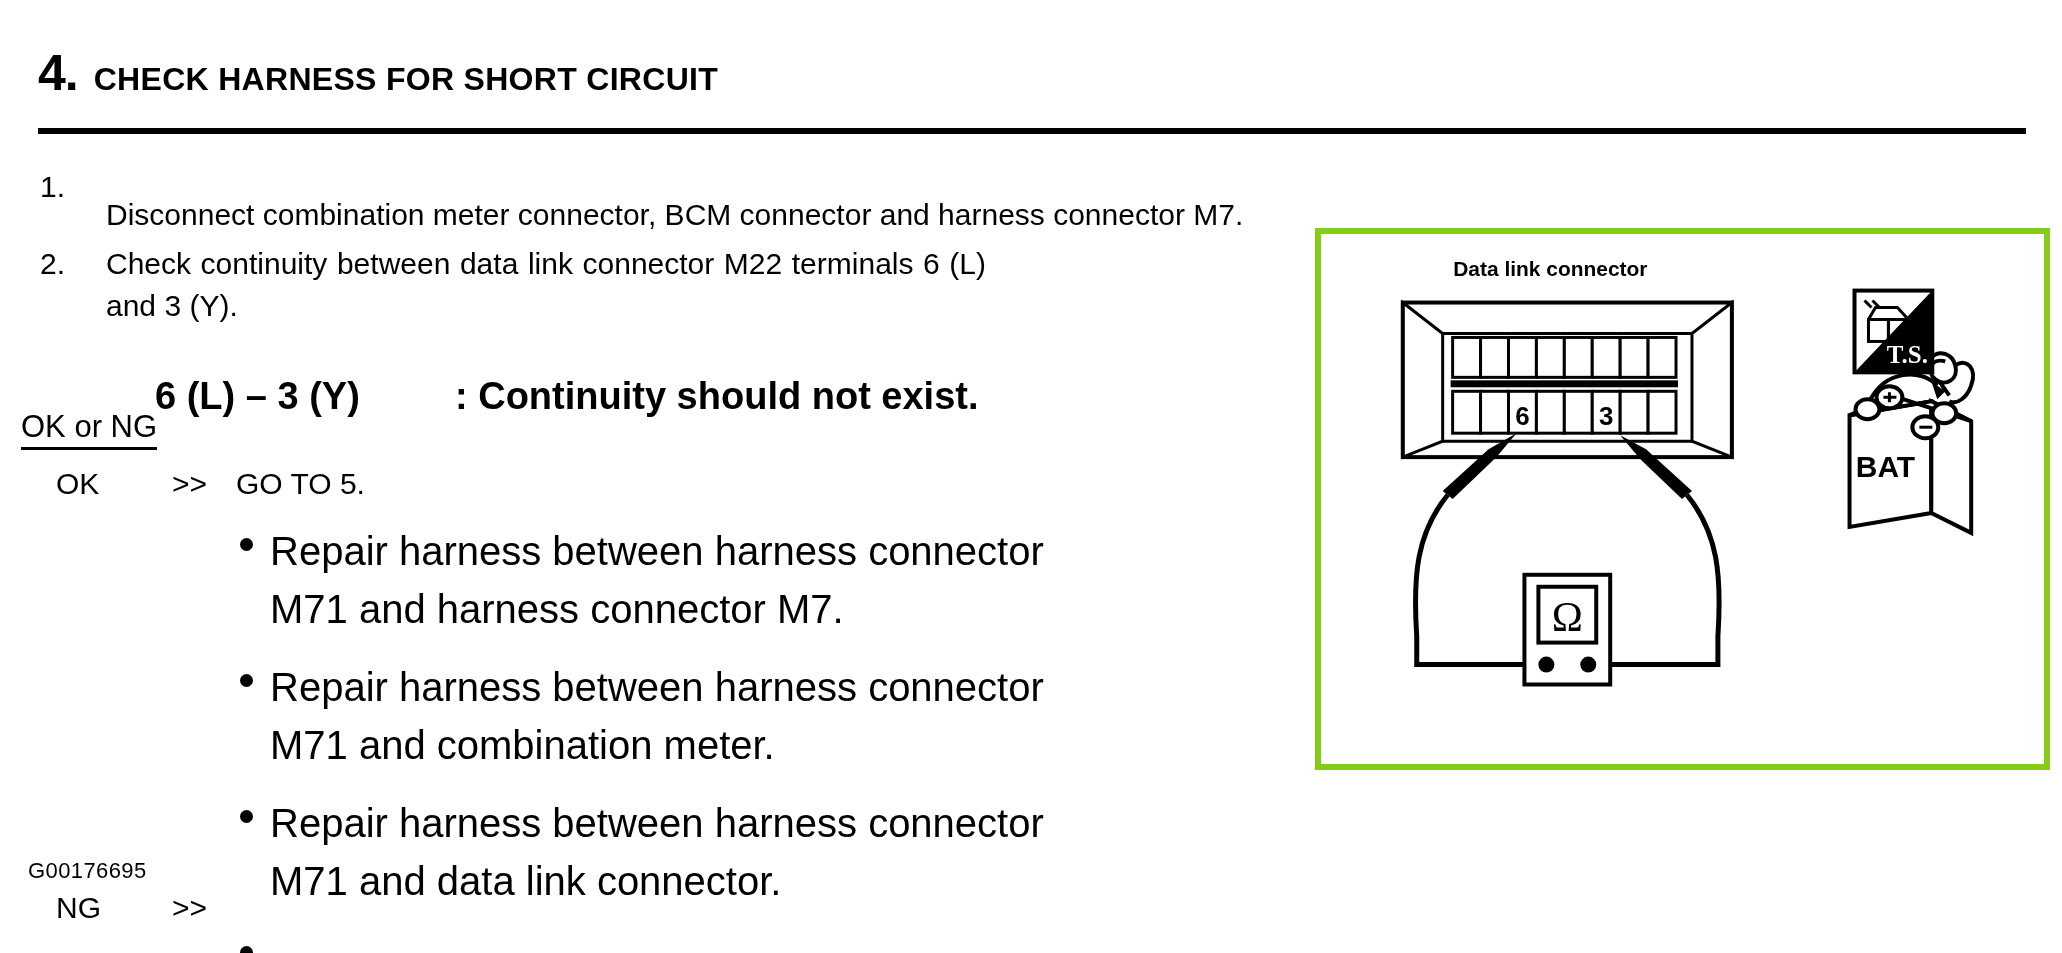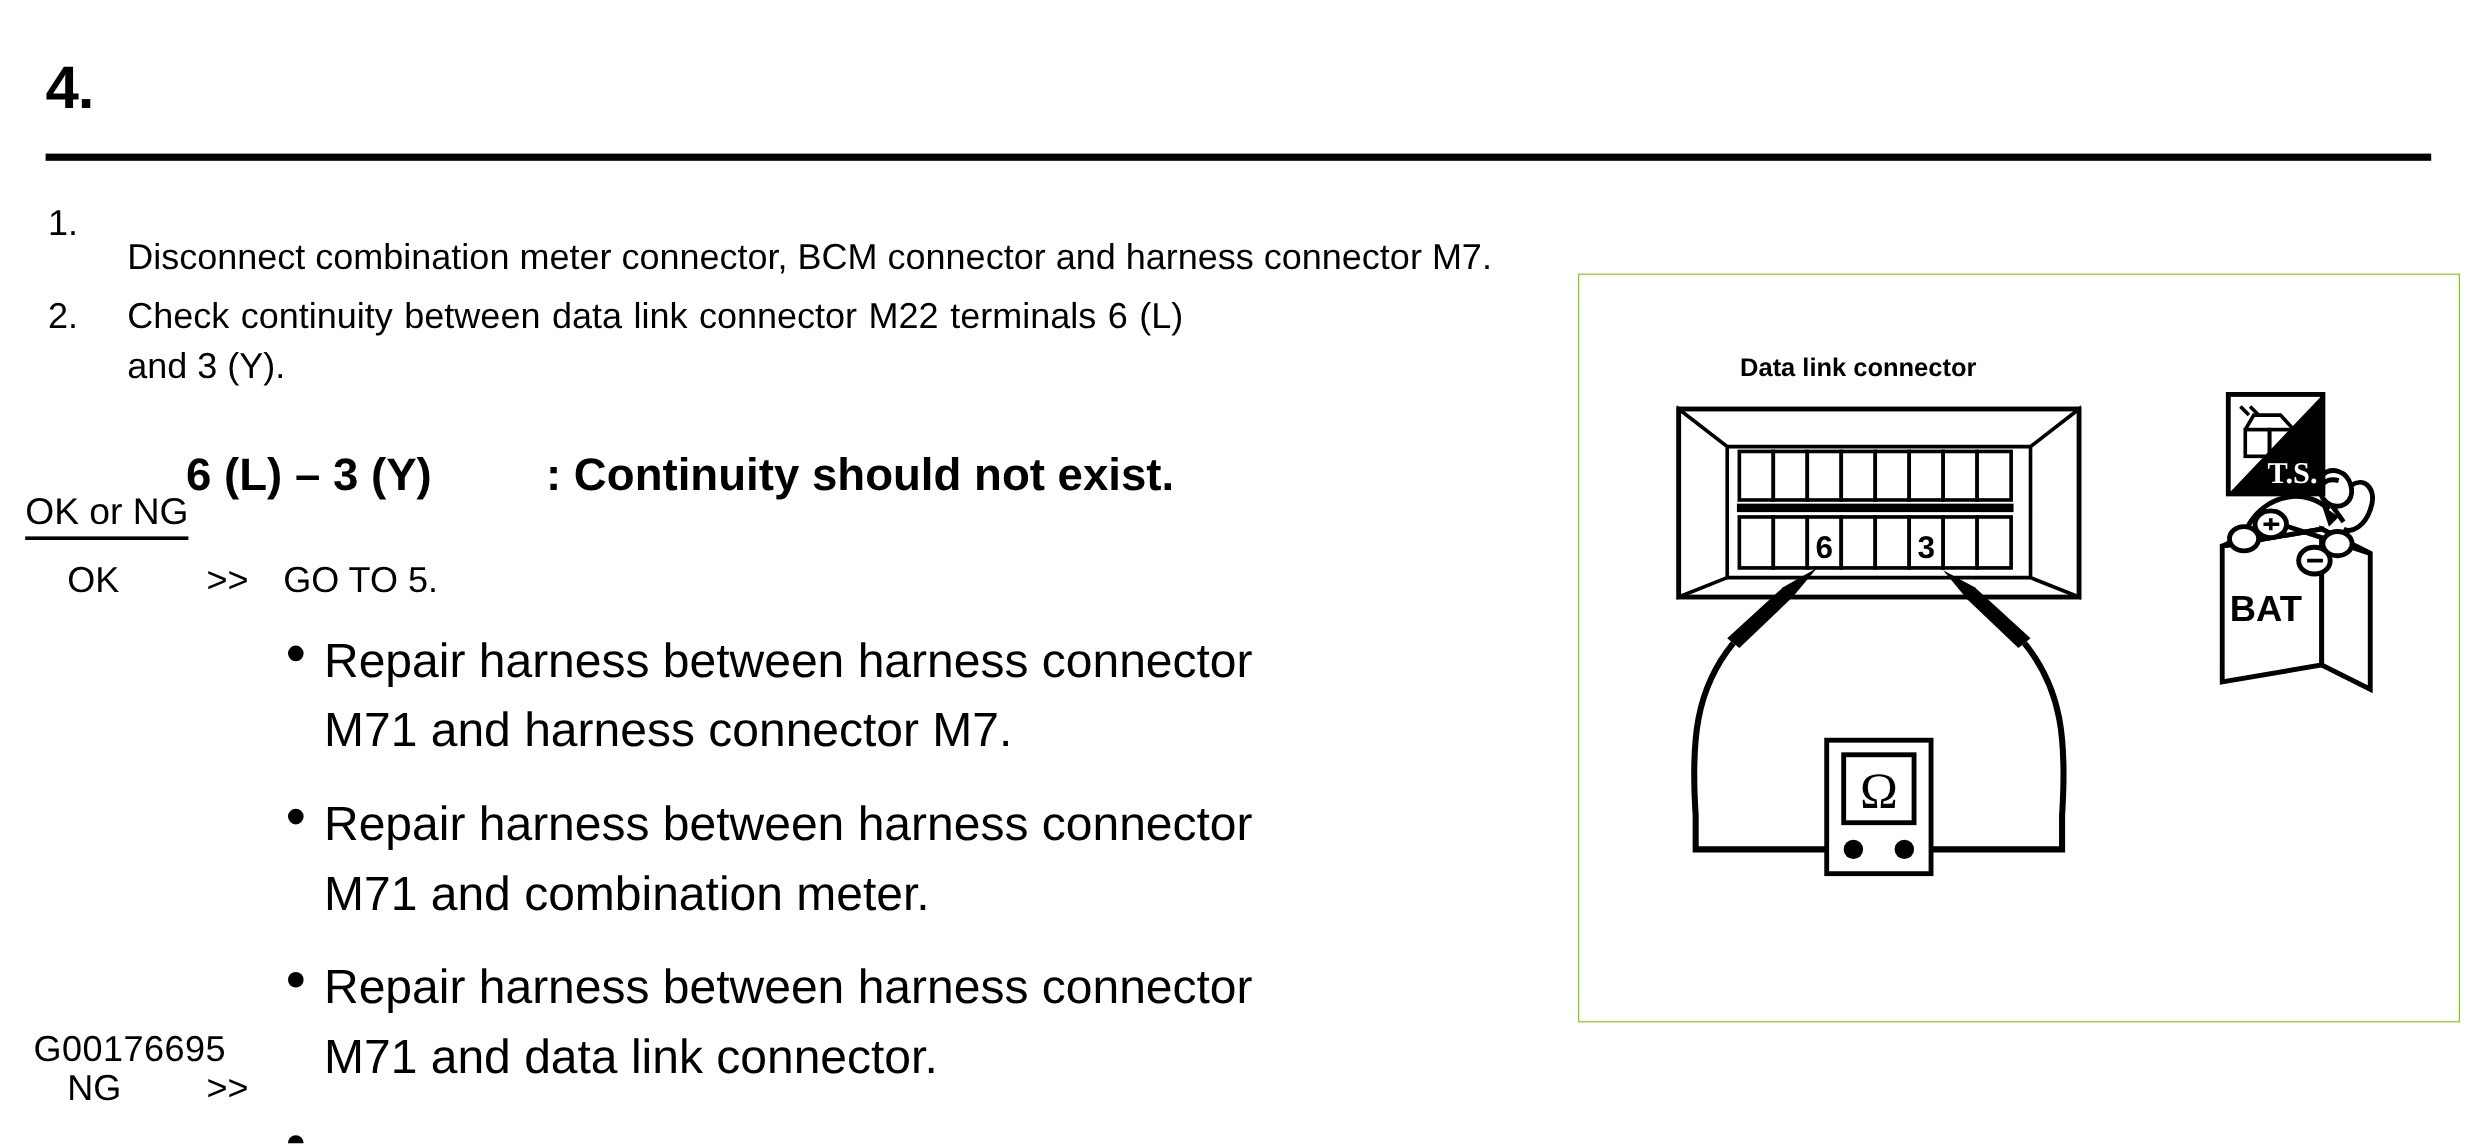--- a/index.html
+++ b/index.html
@@ -148,44 +148,45 @@
     height: 13px;
     border-radius: 50%;
     background: #000;
   }
 
   
   .figure-code {
     position: absolute;
     left: 28px;
     top: 858px;
-    font-size: 30px;
+    font-size: 22px;
     letter-spacing: 0.4px;
   }
 
   
   .illus-panel {
     position: absolute;
     left: 1315px;
     top: 228px;
     width: 735px;
-    height: 624px;
-    border: 1px solid #84cc16;
+    height: 542px;
+    border: 6px solid #84cc16;
     background: #ffffff;
     box-sizing: border-box;
   }
   .illus-svg { display: block; width: 100%; height: 100%; }
 </style>
 </head>
 <body>
 
 <div id="page">
 
   <div class="step-header">
     <span class="step-number">4.</span>
+    <span class="step-title">CHECK HARNESS FOR SHORT CIRCUIT</span>
   </div>
   <div class="header-rule"></div>
 
   <div class="instructions">
     <div class="instr-row">
       <span class="instr-num">1.</span>
       <span class="instr-text nojust">Disconnect combination meter connector, BCM connector and harness connector M7.</span>
     </div>
     <div class="instr-row">
       <span class="instr-num">2.</span>

